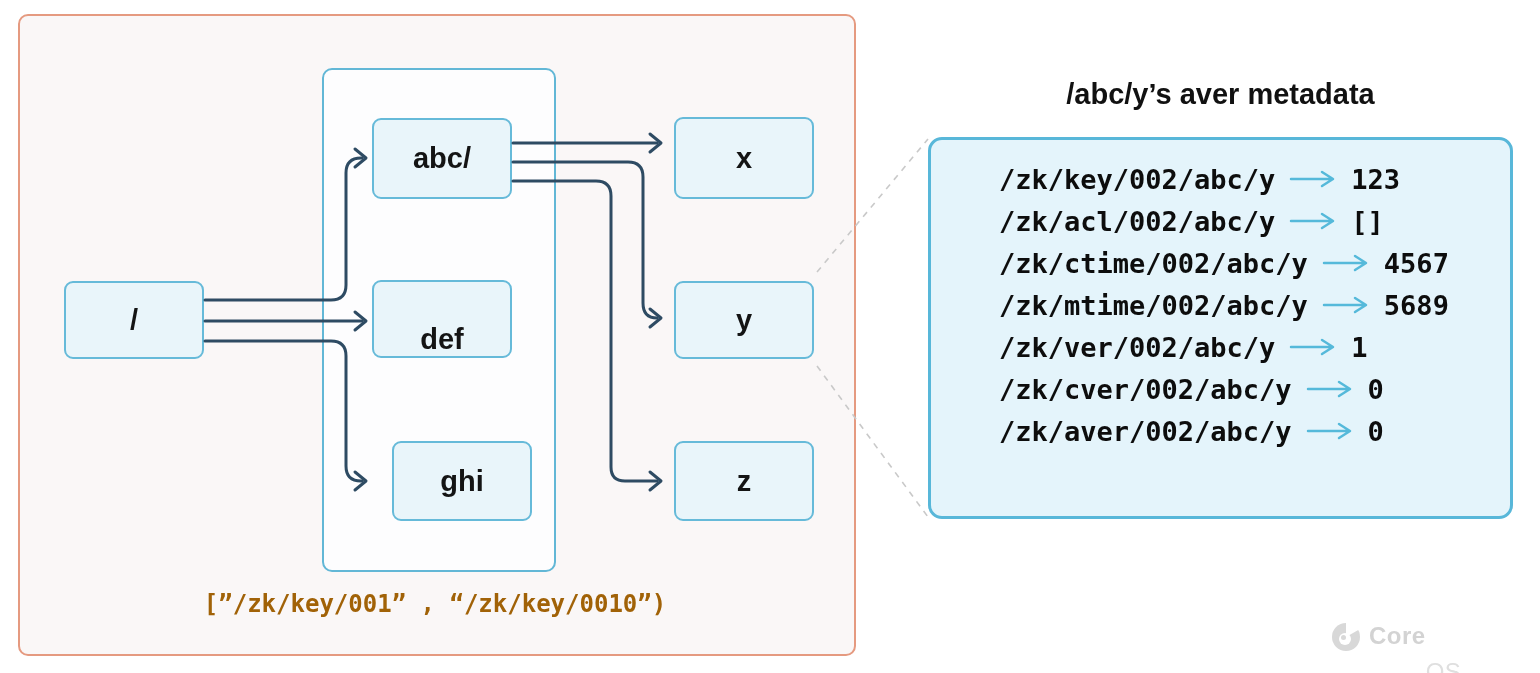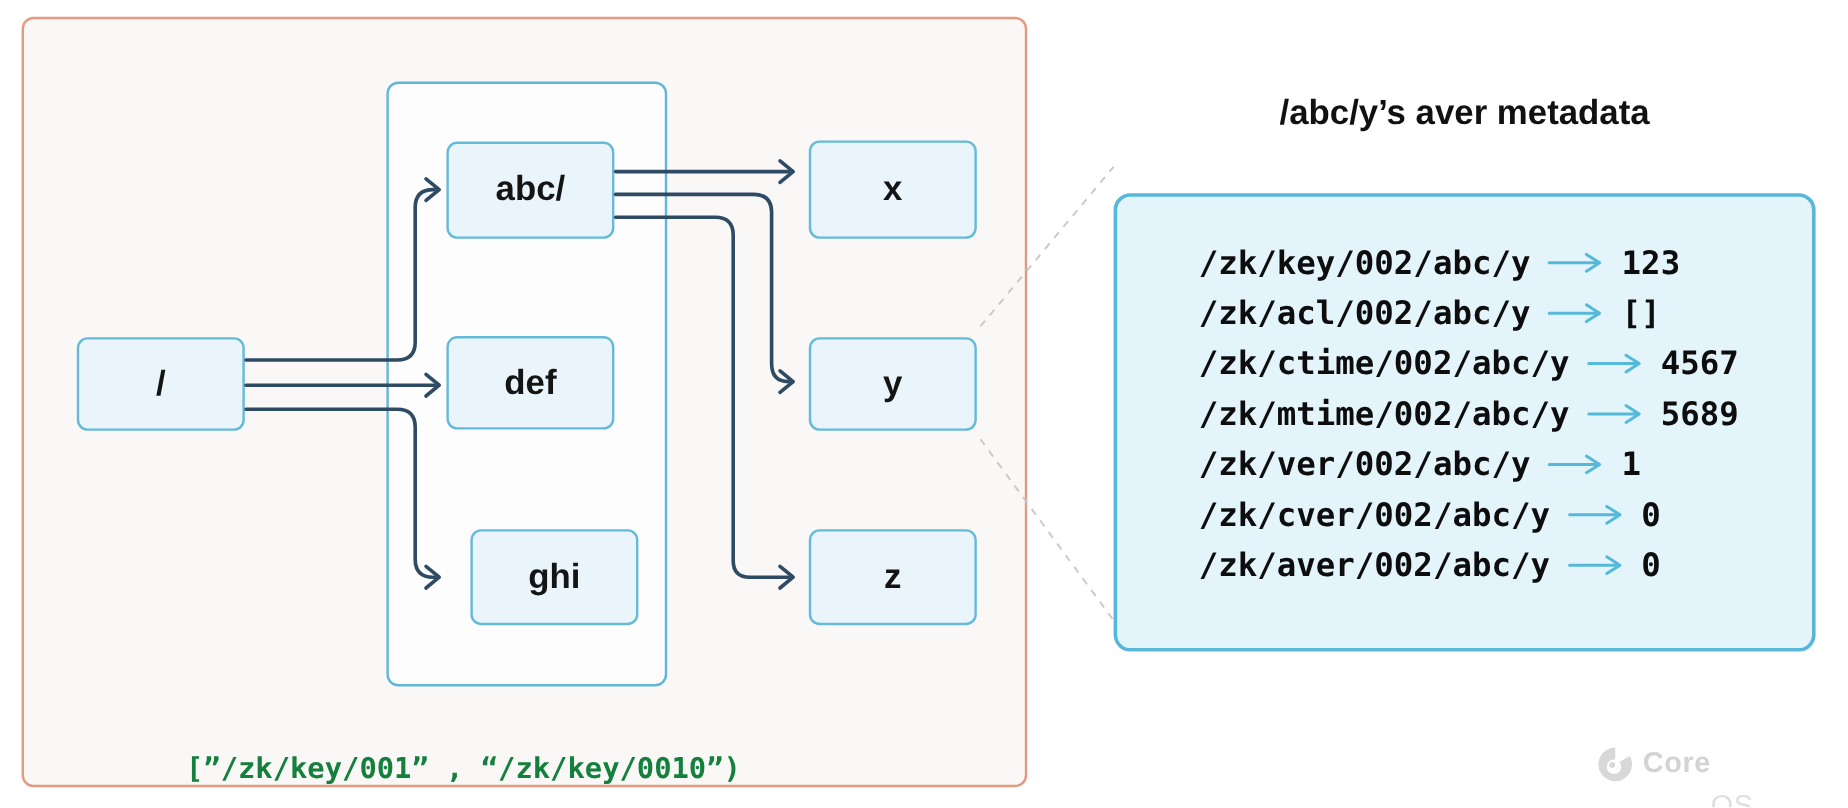--- a/index.html
+++ b/index.html
@@ -18,42 +18,42 @@
     box-sizing:border-box;
   }
   .node{
     position:absolute;width:140px;height:78px;box-sizing:border-box;
     background:#e9f5fa;border:2px solid #66bad9;border-radius:9px;
     display:flex;align-items:center;justify-content:center;
     font-size:29px;font-weight:bold;color:#141414;
   }
   .node-root{left:64px;top:281px;}
   .node-abc{left:372px;top:118px;height:81px;}
-  .node-def{left:372px;top:280px;}
+  .node-def{left:372px;top:280px;align-items:flex-end;}
   .node-ghi{left:392px;top:441px;height:80px;}
   .node-x{left:674px;top:117px;height:82px;}
   .node-y{left:674px;top:281px;}
   .node-z{left:674px;top:441px;height:80px;}
   .connectors{
     position:absolute;left:0;top:0;width:1540px;height:673px;
     pointer-events:none;
   }
   .caption{
-    position:absolute;left:155px;top:590px;width:560px;
+    position:absolute;left:155px;top:590px;width:560px;text-align:center;
     font-family:"DejaVu Sans Mono",monospace;font-weight:bold;
-    font-size:24px;color:#15803d;letter-spacing:0;margin-top:36px;
+    font-size:24px;color:#a16207;letter-spacing:0;
   }
   .meta-title{
     position:absolute;left:928px;top:78px;width:585px;text-align:center;
     font-size:29px;font-weight:bold;color:#111111;
   }
   .meta-box{
     position:absolute;left:928px;top:137px;width:585px;height:382px;
     box-sizing:border-box;background:#e4f4fb;border:3px solid #58b7d9;
-    border-radius:14px;padding:34px 0 0 68px;margin-top:24px;
+    border-radius:14px;padding:18px 0 0 68px;
   }
   .meta-row{
     display:flex;align-items:center;height:42px;
     font-family:"DejaVu Sans Mono",monospace;font-weight:bold;
     font-size:27px;color:#0d0d0d;white-space:pre;
   }
   .meta-row .arrow-icon{margin:0 10px 0 14px;flex:0 0 auto;}
   .logo{
     position:absolute;left:1331px;top:622px;display:flex;
   }

